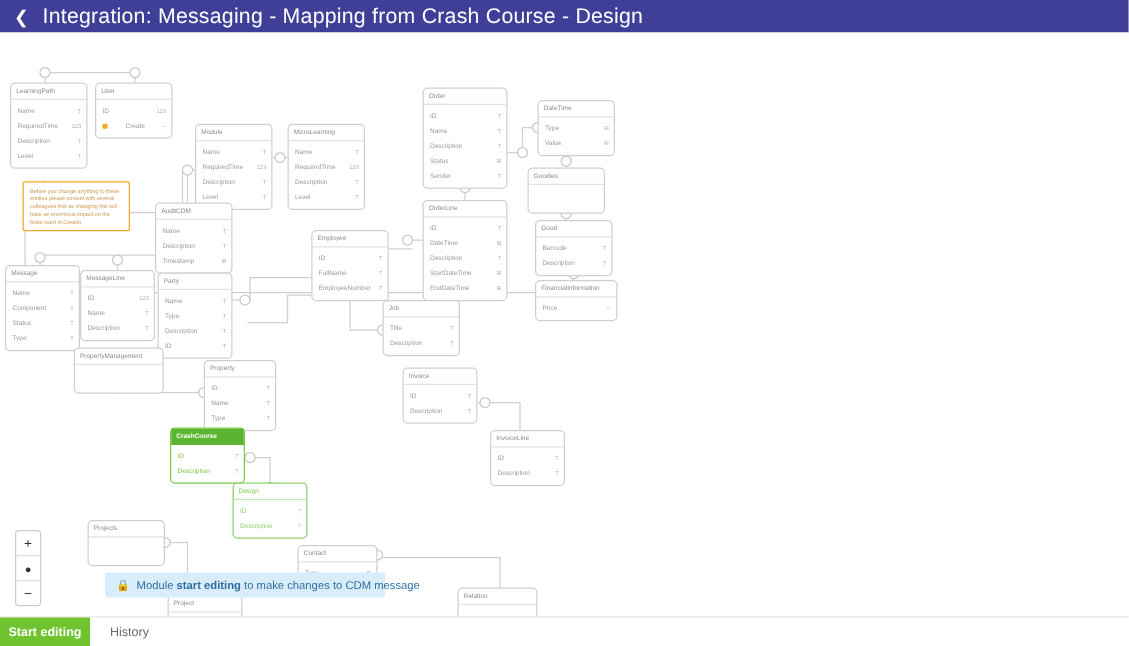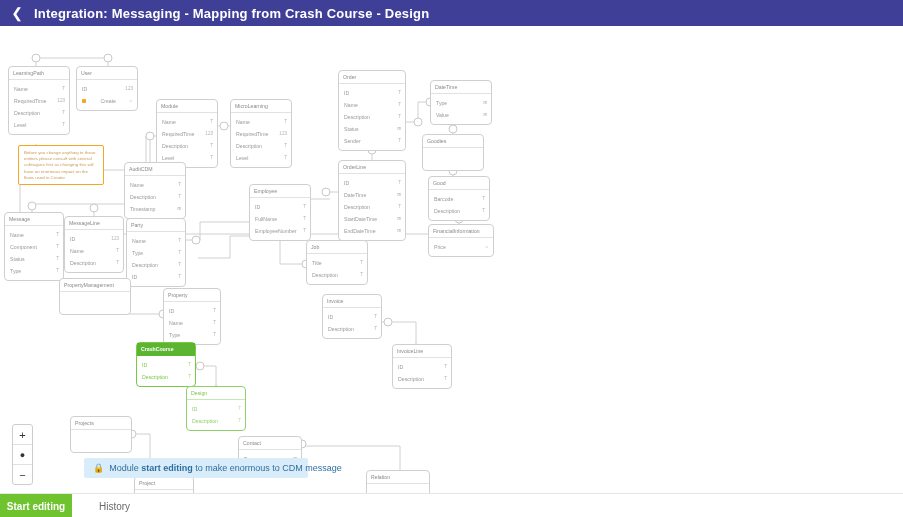--- a/index.html
+++ b/index.html
@@ -13,21 +13,21 @@
   
   #titlebar{
     position:absolute;left:0;top:0;width:903px;height:26px;
     background:#3f3f98;display:flex;align-items:center;
   }
   #titlebar .backbtn{
     width:34px;height:26px;display:flex;align-items:center;justify-content:center;
     color:#ffffff;font-size:14px;cursor:pointer;
   }
   #titlebar .title{
-    color:#ffffff;font-size:13px;letter-spacing:.2px;white-space:nowrap;font-weight:bold;
+    color:#ffffff;font-size:17px;letter-spacing:.2px;white-space:nowrap;
   }
 
   
   #canvas{
     position:absolute;left:0;top:26px;width:903px;height:467px;
     background:#ffffff;overflow:hidden;
   }
   #edges{position:absolute;left:0;top:0;width:903px;height:467px;}
 
   
@@ -99,21 +99,21 @@
   #bottombar{
     position:absolute;left:0;top:493px;width:903px;height:24px;
     background:#ffffff;border-top:1px solid #e6e6e6;display:flex;align-items:stretch;
   }
   #bottombar .start{
     background:#6ec32e;color:#ffffff;font-weight:bold;font-size:10px;
     display:flex;align-items:center;justify-content:center;width:72px;cursor:pointer;
   }
   #bottombar .history{
     color:#6a6a6a;font-size:10px;display:flex;align-items:center;
-    padding:0 27px;cursor:pointer;
+    padding:0 16px;cursor:pointer;
   }
 </style>
 </head>
 <body>
 
 <div id="titlebar">
   <div class="backbtn">❮</div>
   <div class="title">Integration: Messaging - Mapping from Crash Course - Design</div>
 </div>
 
@@ -566,21 +566,21 @@
         <div class="ebody"></div>
       </div>
     </div>
 
   <div id="note" style="left:18px;top:119px;width:86px;height:40px;">
     <span>Before you change anything to these entities please consult with several colleagues first as changing this will have an enormous impact on the flows used in Creatio</span>
   </div>
 
   <div id="banner">
     <span class="lock">🔒</span>
-    <span><span>Module </span><b>start editing</b><span> to make enormous to CDM message</span></span>
+    <span><span>Module </span><b>start editing</b><span> to make changes to CDM message</span></span>
   </div>
 
   <div id="zoomctl">
     <div>+</div>
     <div class="fit">●</div>
     <div>−</div>
   </div>
 </div>
 
 <div id="bottombar">

